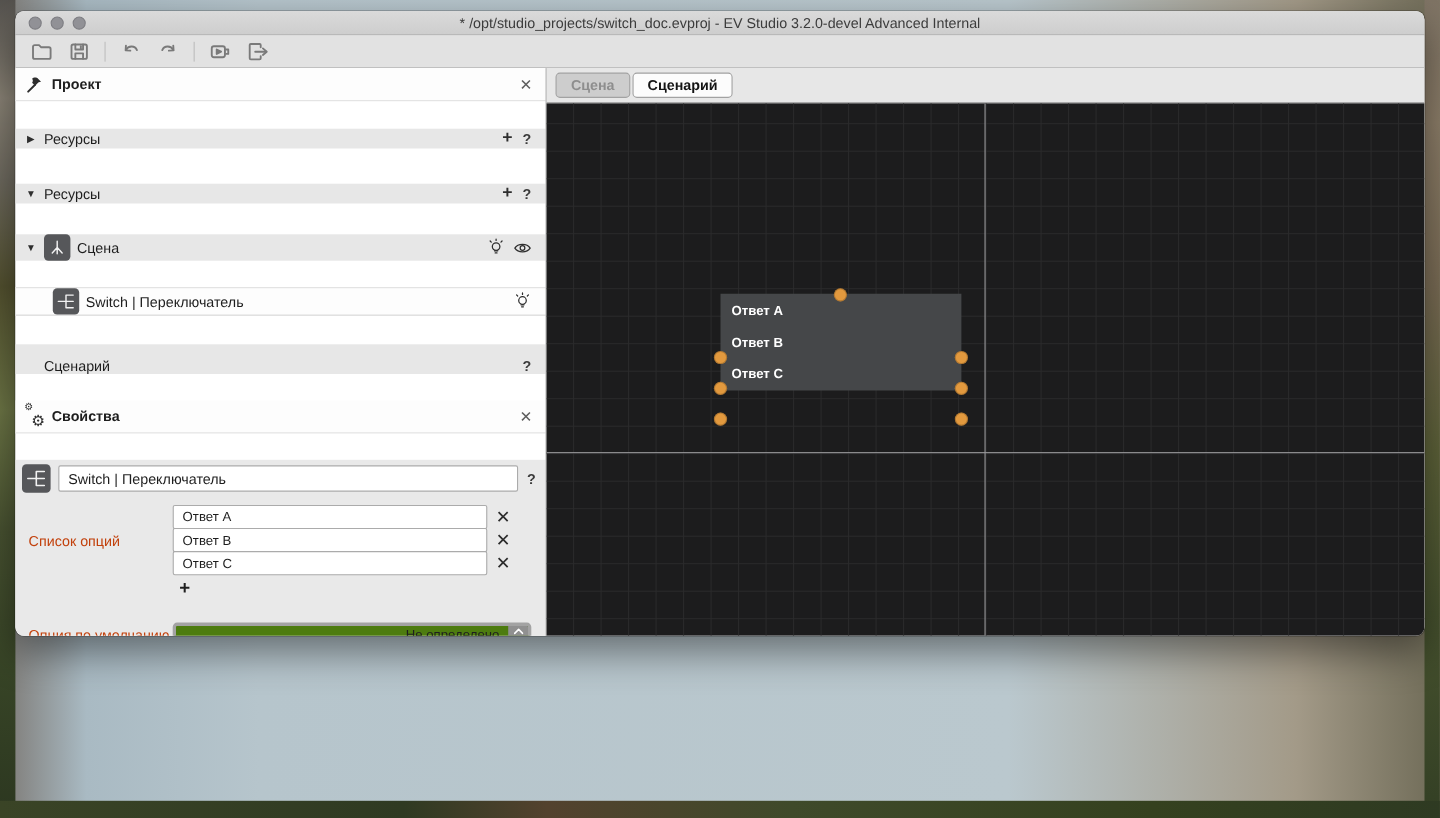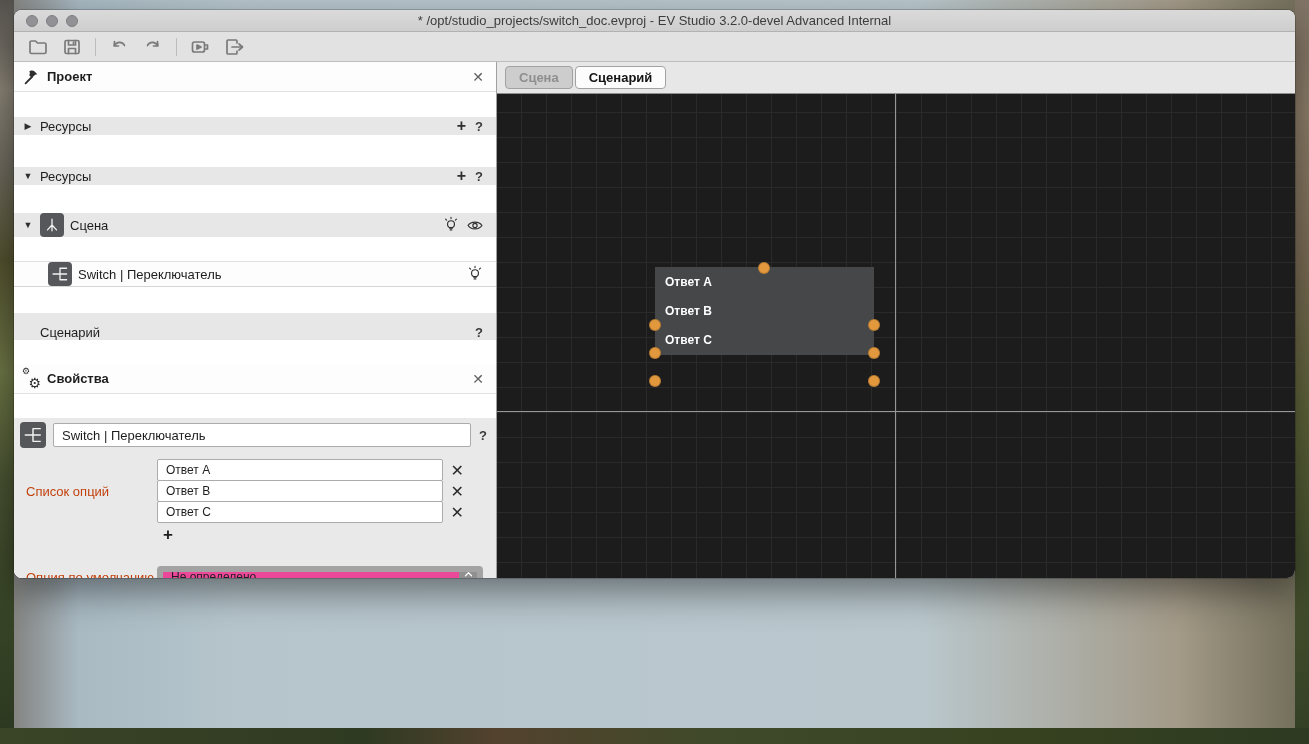--- a/index.html
+++ b/index.html
@@ -67,22 +67,22 @@
   .name-input { flex:1; }
   .opts-grid { display:flex; margin-top:12px; }
   .opts-label-col { width:137px; flex:0 0 137px; display:flex; align-items:center; padding-left:6px; color:#c2410c; }
   .opts-inputs-col { width:307px; flex:0 0 307px; display:flex; flex-direction:column; }
   .opt-line { display:flex; align-items:center; }
   .opt-input { width:307px; height:22px; font-size:12px; margin-top:-1px; }
   .opt-remove { margin-left:8px; font-size:16px; color:#2b2b2b; line-height:1; }
   .add-btn { margin:3px 0 0 143px; width:16px; font-size:17px; font-weight:600; color:#1f1f1f; line-height:1; }
   .default-row { display:flex; align-items:center; margin-top:23px; }
   .default-row .opts-label-col { align-items:center; }
-  .popup { width:326px; height:22px; background:#ec4899; border:6px solid #a3a3a3; border-radius:4px;
-    display:flex; align-items:center; font-size:12px; color:#1e1e1e; overflow:hidden; }
+  .popup { width:326px; height:22px; background:#4d7c0f; border:3px solid #a3a3a3; border-radius:4px;
+    display:flex; align-items:center; font-size:12px; color:#1e1e1e; overflow:hidden;text-align:right; }
   .popup-text { flex:1; padding:0 8px; }
   .popup-stepper { width:18px; height:100%; background:#909090; display:flex; flex-direction:column; align-items:center; justify-content:center; gap:1px; }
   .popup-stepper svg { stroke:#fff; fill:none; stroke-width:1.6; stroke-linecap:round; stroke-linejoin:round; }
   
   .canvas-col { flex:1; display:flex; flex-direction:column; border-left:1px solid #a0a0a0; min-width:0; }
   .tabbar { height:32px; flex:0 0 32px; background:#e7e7e7; border-bottom:1px solid #8f8f8f;
     display:flex; align-items:center; padding-left:8px; gap:2px; }
   .tab { height:23px; padding:0 13px; display:flex; align-items:center; font-size:13px;
     border:1px solid #a2a2a2; border-radius:4px; }
   .tab-inactive { background:#cdcdcd; color:#8e8e8e; font-weight:bold; }

